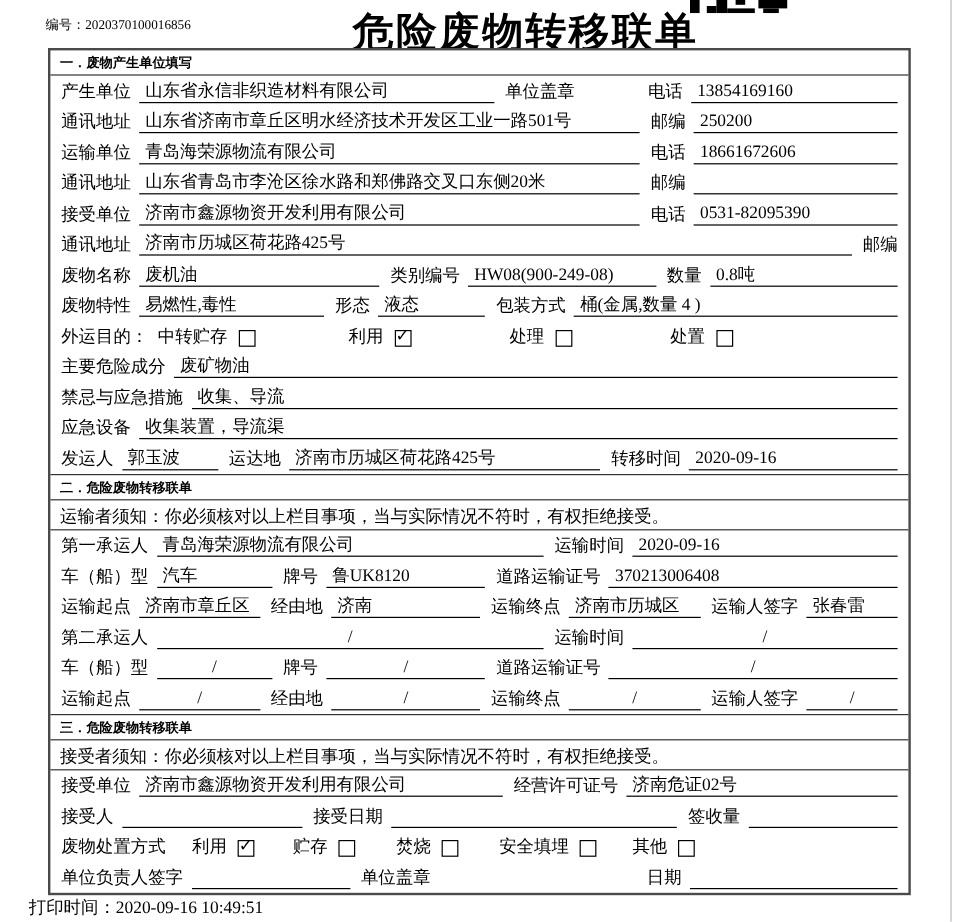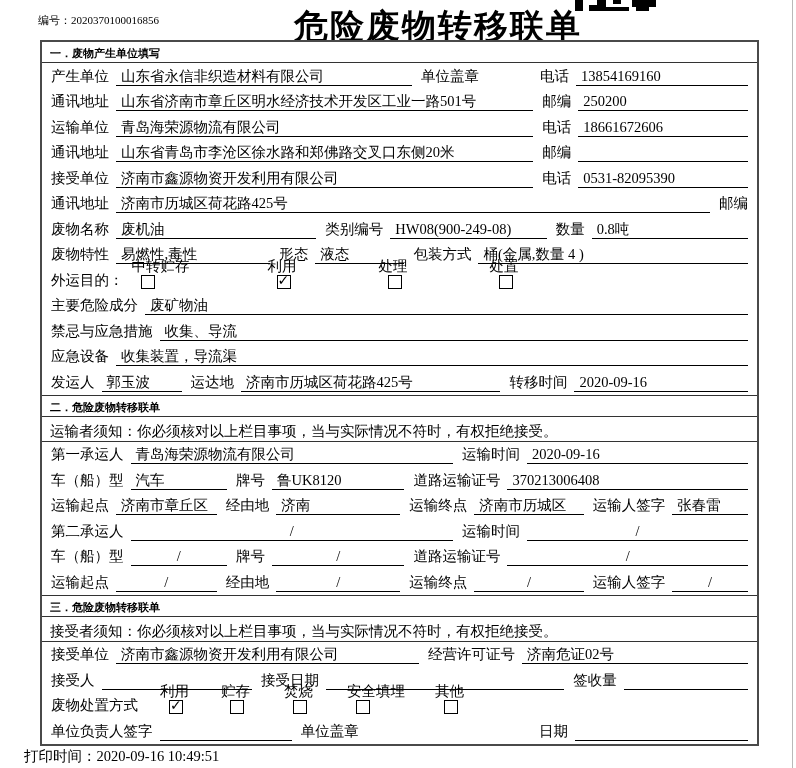--- a/index.html
+++ b/index.html
@@ -23,21 +23,21 @@
       font-family:"Liberation Sans","DejaVu Sans",sans-serif;}
   .notice{height:25px;line-height:24px;padding:2px 8px 0 8px;border-bottom:1px solid #333;box-sizing:border-box;}
   .r{display:flex;align-items:flex-end;height:25.5px;padding:0 9px 3px 9px;box-sizing:border-box;}
   .l{white-space:nowrap;flex-shrink:0;margin-top:36px;}
   .ml{margin-left:9px;}
   .v{border-bottom:1px solid #000;white-space:nowrap;overflow:hidden;
      padding:0 5px;height:19px;line-height:19px;box-sizing:border-box;margin-left:7px;}
   .c{text-align:center;}
   .sp{flex-shrink:0;}
   
-  .cbi{display:inline-flex;align-items:flex-start;white-space:nowrap;flex-direction:column;}
+  .cbi{display:inline-flex;align-items:flex-end;white-space:nowrap;}
   .cb{width:12px;height:12px;border:1.5px solid #000;margin-left:9px;position:relative;
       flex-shrink:0;top:-1px;}
   .cb.checked::after{content:"\2713";position:absolute;left:0px;top:-4px;font-size:14px;font-weight:bold;
       font-family:"DejaVu Sans",sans-serif;}
   
   .footer{position:absolute;left:24px;top:747px;white-space:nowrap;}
 </style>
 </head>
 <body>
 

